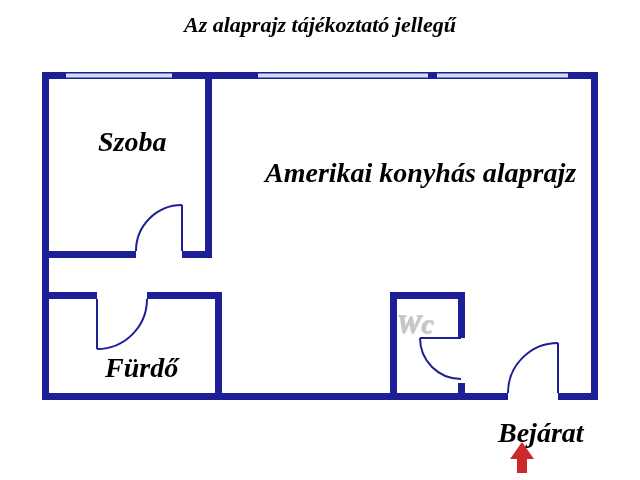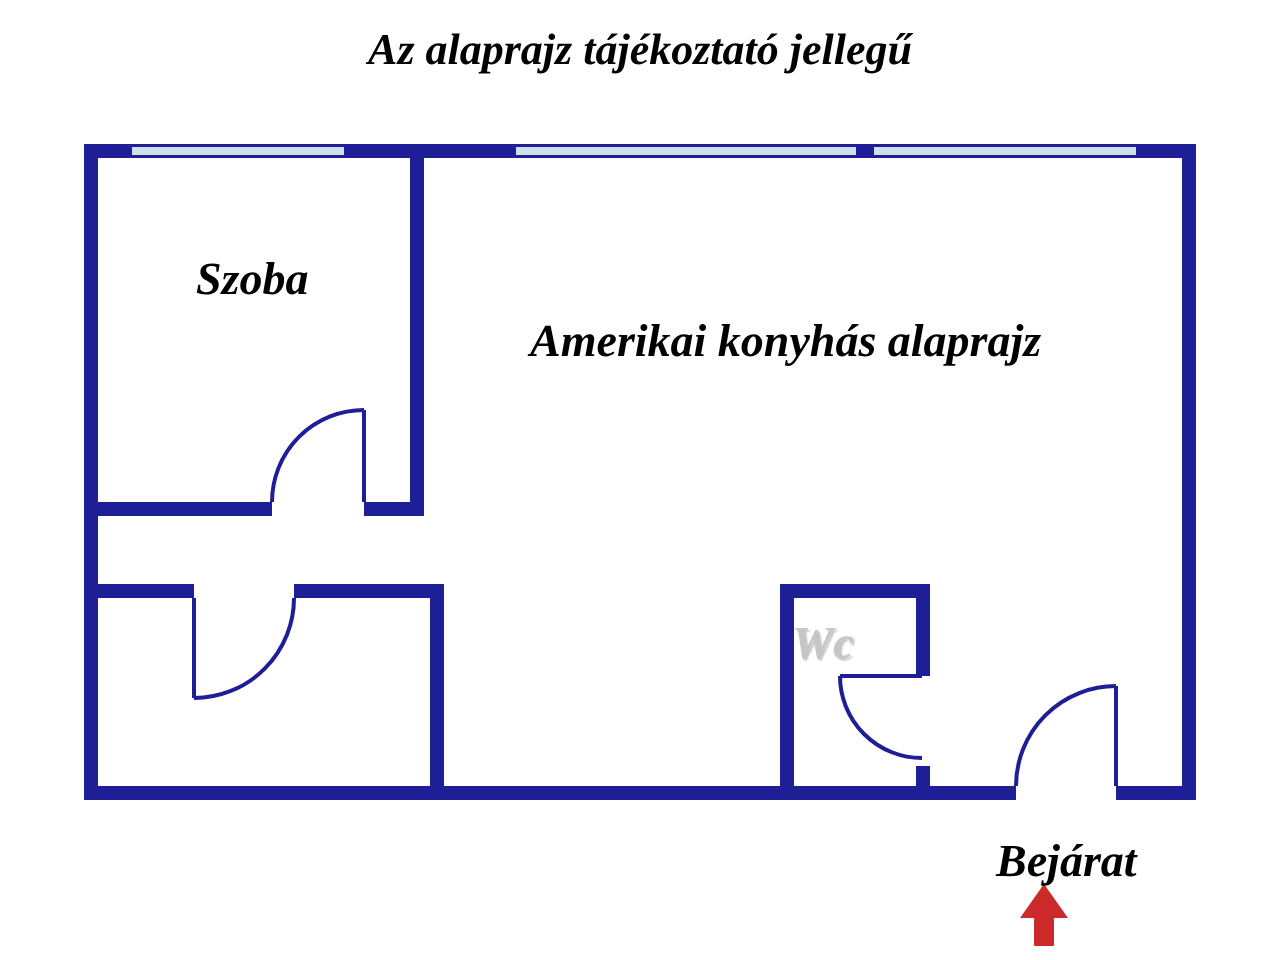--- a/index.html
+++ b/index.html
@@ -16,21 +16,21 @@
   #plan-svg{position:absolute;left:0;top:0;width:640px;height:480px;}
   .wall{fill:var(--wall);stroke:none;}
   .window{fill:var(--window);stroke:none;}
   .door{fill:none;stroke:var(--wall);stroke-width:2;}
   .arrow{fill:var(--arrow);stroke:none;}
   .lbl{
     position:absolute;
     font-weight:bold;
     font-style:italic;
     color:var(--text);
-    font-size:23px;
+    font-size:28px;
     white-space:nowrap;
     line-height:1.1;
   }
   .lbl.title{
     left:0;top:13px;width:640px;text-align:center;font-size:22px;
   }
   .lbl.wc{
     color:var(--wc_text);
     text-shadow:1px 1px 1px rgba(120,120,120,0.45);
   }
@@ -86,16 +86,17 @@
     <g>
       <polygon class="arrow" points="522,442 510,459 534,459"></polygon>
       <rect class="arrow" x="517" y="457" width="10" height="16"></rect>
     </g>
   </svg>
 
   <div class="lbl title">Az alaprajz tájékoztató jellegű</div>
 
   <div class="lbl" style="left:98px;top:127px;">Szoba</div>
   <div class="lbl" style="left:265px;top:158px;">Amerikai konyhás alaprajz</div>
+  <div class="lbl" style="left:105px;top:353px;">Fürdő</div>
   <div class="lbl wc" style="left:396px;top:309px;font-style:italic;">Wc</div>
 
   <div class="lbl" style="left:498px;top:418px;">Bejárat</div>
 </div>
 
 </body></html>

